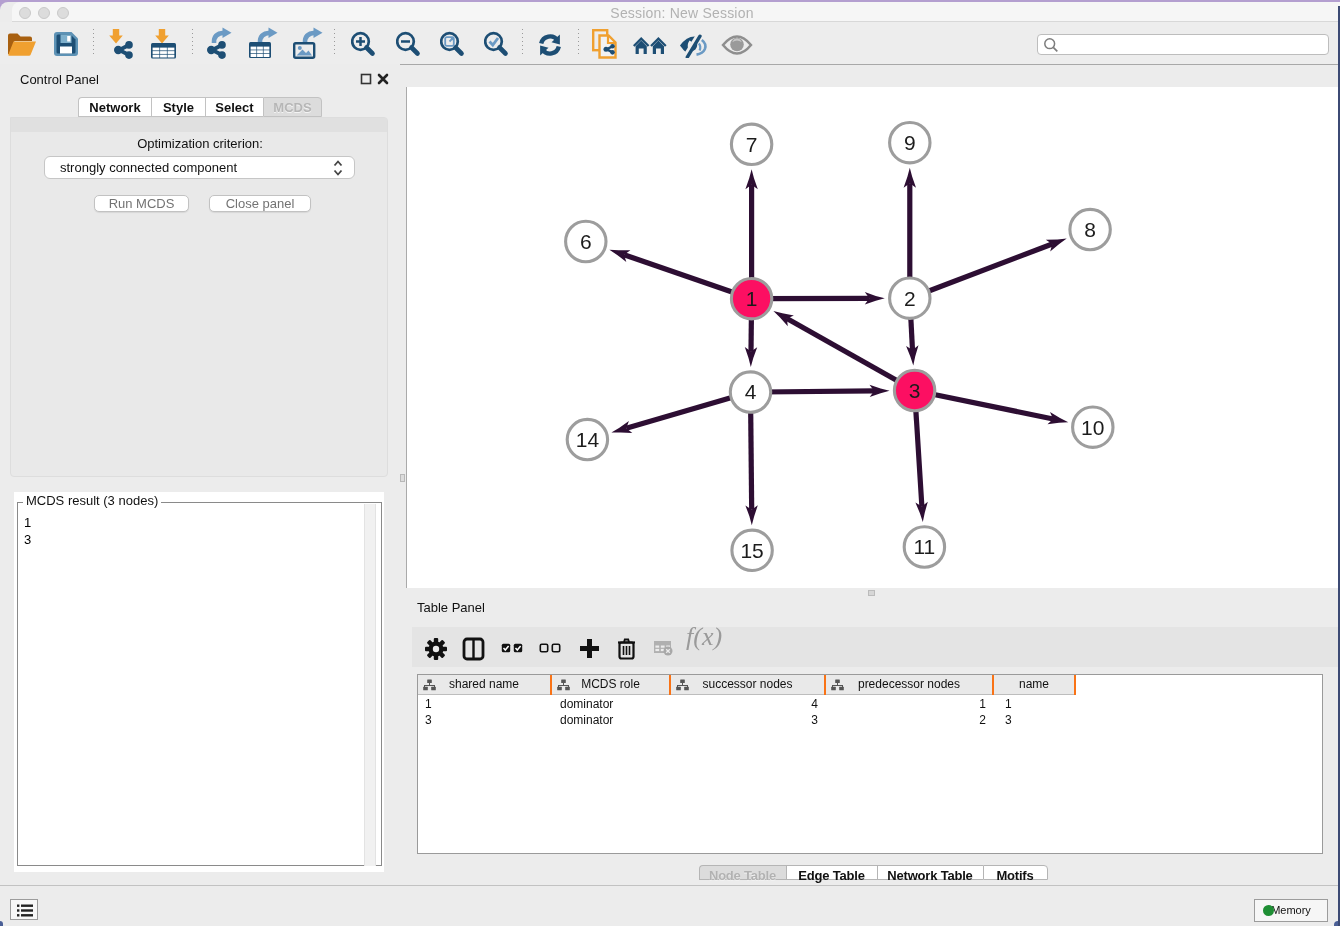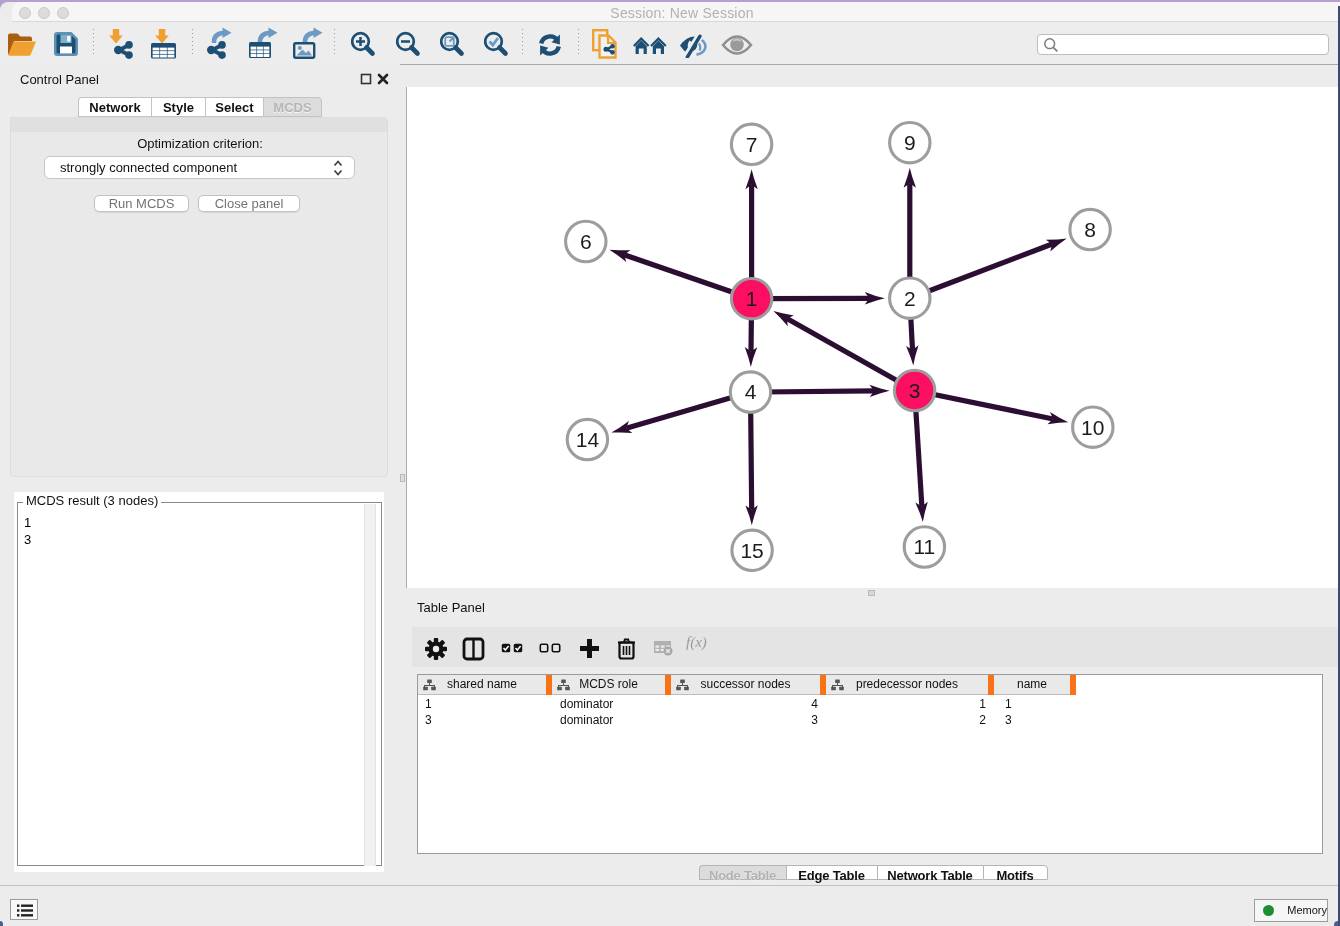--- a/index.html
+++ b/index.html
@@ -59,37 +59,37 @@
   background:#fff; border-left:1px solid #aaa; }
 #hdivider { position:absolute; left:406px; top:586px; width:934px; height:10px; background:#ececec; }
 
 #tablepanel { position:absolute; left:406px; top:596px; width:934px; height:287px;
   background:#ececec; }
 #tp-title { position:absolute; left:11px; top:2px; font-size:13px; color:#111; }
 #tp-table { position:absolute; left:11px; top:76px; width:906px; height:180px;
   background:#fff; border:1px solid #9a9a9a; }
 #tp-header { position:absolute; left:0; top:0; width:658px; height:20px;
   background:#e9e9e9; border-bottom:1px solid #bdbdbd; display:flex; }
-.th { position:relative; height:20px; border-right:6px solid #f97316;
+.th { position:relative; height:20px; border-right:2px solid #f97316;
   font-size:12px; color:#111; text-align:center; line-height:19px; }
 .trow { position:absolute; left:0; width:100%; height:16px; font-size:12px; color:#111; }
 .td { position:absolute; top:1px; }
 #tp-tabs { position:absolute; left:0; top:267px; width:100%; height:21px; display:flex; justify-content:center; }
 .tptab { height:15px; font-size:13px; font-weight:bold; letter-spacing:-0.2px; background:#fff; border:1px solid #b5b5b5;
   border-right:none; line-height:19px; text-align:center; color:#111; }
 .tptab.first { border-radius:4px 0 0 0; background:#dcdcdc; color:#b2b2b2; text-shadow:0 1px 0 #f2f2f2; }
 .tptab.lastt { border-right:1px solid #b5b5b5; border-radius:0 4px 0 0; }
 
 #statusbar { position:absolute; left:0; top:883px; width:1340px; height:41px;
   background:#ececec; border-top:1px solid #c2c2c2; }
 #listbtn { position:absolute; left:10px; top:13px; width:28px; height:21px;
   background:#f8f8f8; border:1px solid #9c9c9c; }
 #membtn { position:absolute; left:1254px; top:13px; width:74px; height:23px;
   background:#f6f6f6; border:1px solid #9c9c9c; font-size:11px;
-  color:#111; line-height:21px; text-align:right; }
+  color:#111; line-height:21px; text-align:center; }
 #memdot { position:absolute; left:8px; top:5px; width:11px; height:11px;
   border-radius:50%; background:#1e8e34; }
 </style>
 </head>
 <body>
 <div id="win">
   <div id="titlebar">
     <div class="tlight" style="left:7px"></div>
     <div class="tlight" style="left:26px"></div>
     <div class="tlight" style="left:45px"></div>
@@ -272,21 +272,21 @@
       <div class="cptab" style="width:58px">Select</div>
       <div class="cptab last" style="width:59px">MCDS</div>
     </div>
     <div id="cp-inner"></div>
       <div style="position:absolute;left:11px;top:54px;width:376px;height:14px;background:#e0e0e0"></div>
     <div id="opt-select">strongly connected component<svg style="position:absolute;right:10px;top:3px" width="12" height="16" viewBox="0 0 12 16">
           <path d="M2.5 5.5 L6 1.5 L9.5 5.5 M2.5 10.5 L6 14.5 L9.5 10.5" fill="none" stroke="#444" stroke-width="1.8"></path>
         </svg></div>
     <div id="opt-label">Optimization criterion:</div>
     <div class="btn" style="left:94px; width:95px;">Run MCDS</div>
-    <div class="btn" style="left:198px; width:102px;">Close panel</div>
+    <div class="btn" style="left:209px; width:102px;">Close panel</div>
     <div id="fs-container">
       <div id="fieldset">
       <div id="fs-scroll"></div>
       <div style="position:absolute; left:6px; top:11px; font-size:13px; color:#000; line-height:17px;">1<br>3</div>
       </div>
       <div id="fs-legend">MCDS result (3 nodes)</div>
     </div>
   </div>
   <div id="netwin">
     <div style="position:absolute;left:-6px;top:408px;width:5px;height:8px;background:#dcdcdc;border:1px solid #b8b8b8"></div>
@@ -404,21 +404,21 @@
             <rect x="6.800000000000001" y="7.5" width="3.8" height="2.2"></rect>
             <rect x="12.200000000000001" y="7.5" width="3.8" height="2.2"></rect>
             <rect x="1.4" y="10.9" width="3.8" height="2.2"></rect>
             <rect x="6.800000000000001" y="10.9" width="3.8" height="2.2"></rect>
             <rect x="12.200000000000001" y="10.9" width="3.8" height="2.2"></rect>
           </g>
           <circle cx="14" cy="13" r="4.5" fill="#a8a8a8"></circle>
           <path d="M12.2 11.2 L15.8 14.8 M15.8 11.2 L12.2 14.8" stroke="#ececec" stroke-width="1.3"></path>
         </g>
       </svg>
-      <div style="position:absolute;left:280px;top:36px;font-family:'Liberation Serif',serif;font-style:italic;font-size:15px;color:#9a9a9a;">f(x)</div>
+      <div style="position:absolute;left:280px;top:24px;font-family:'Liberation Serif',serif;font-style:italic;font-size:26px;color:#9a9a9a;">f(x)</div>
     <div id="tp-table">
       <div id="tp-header">
           <div class="th" style="width:134px"><svg style="position:absolute;left:5px;top:4px" width="13" height="12" viewBox="0 0 13 12">
               <g fill="#555">
                 <rect x="4.2" y="0.5" width="4.6" height="3.4" rx="0.5"></rect>
                 <rect x="0.2" y="7.8" width="4.6" height="3.4" rx="0.5"></rect>
                 <rect x="8.2" y="7.8" width="4.6" height="3.4" rx="0.5"></rect>
                 <path d="M6 3.9 H7 V6 H12 V8 H11 V7 H2 V8 H1 V6 H6 Z"></path>
               </g>
             </svg>shared name</div>

